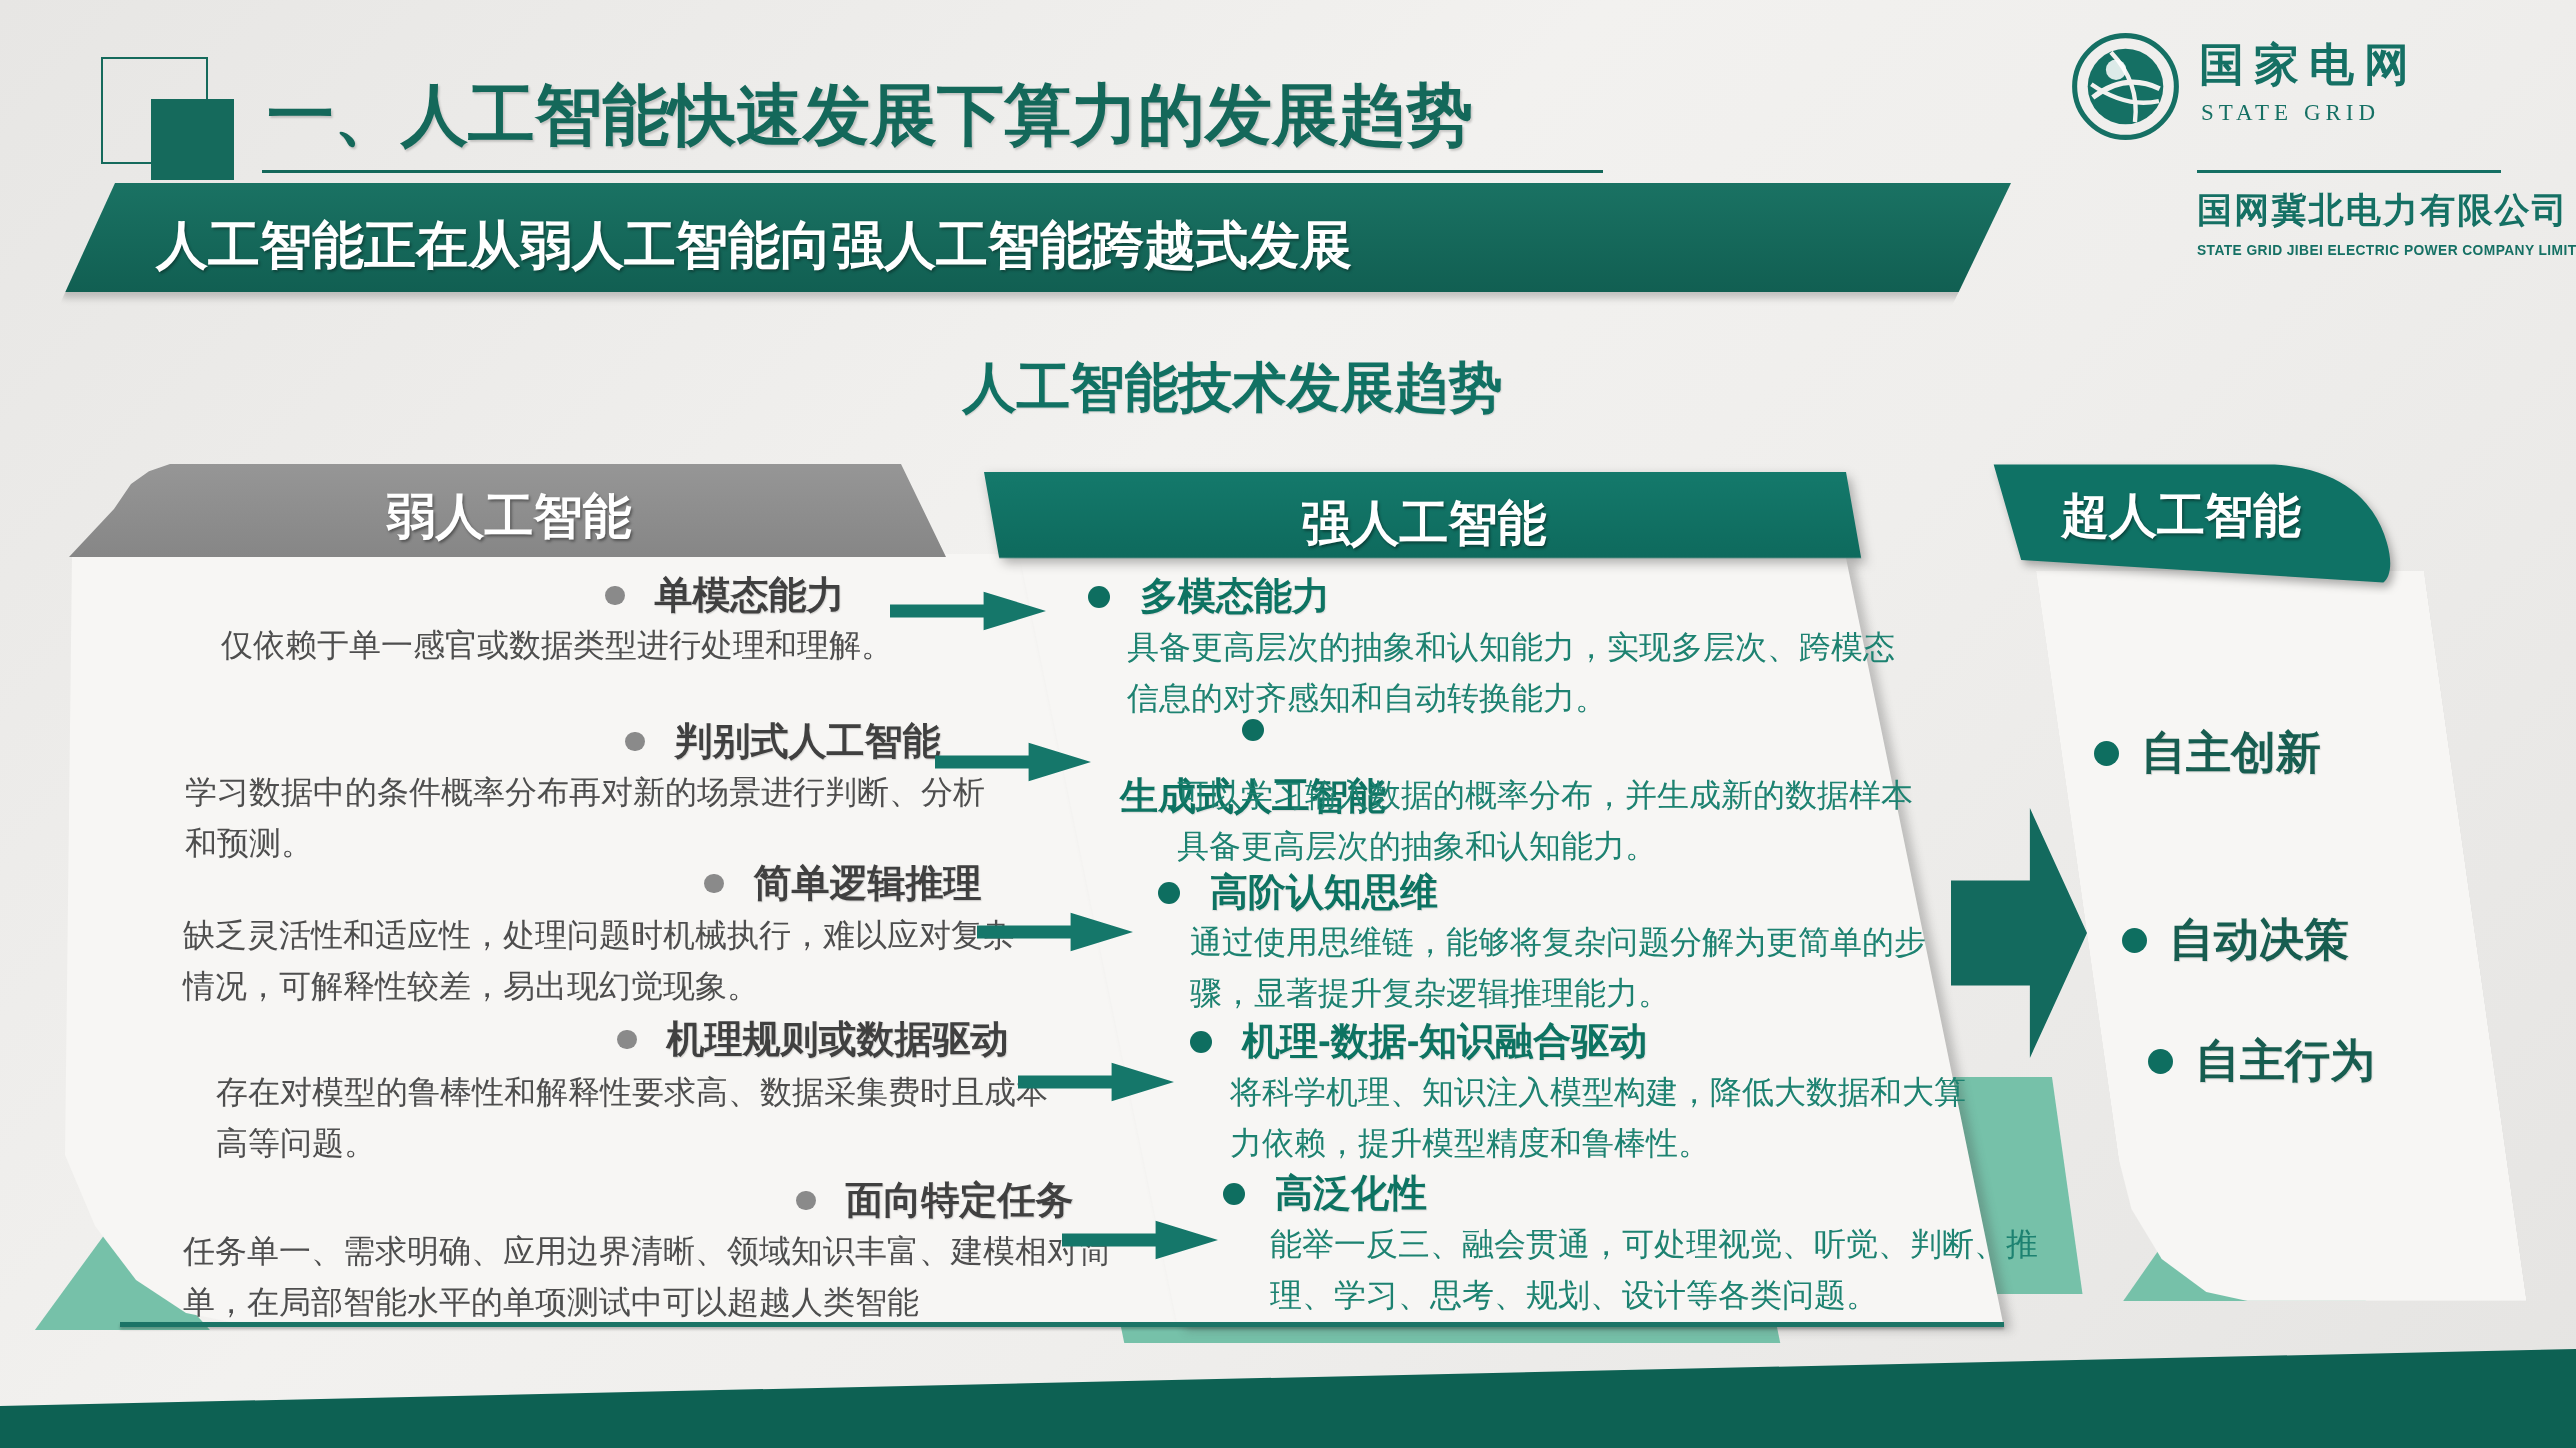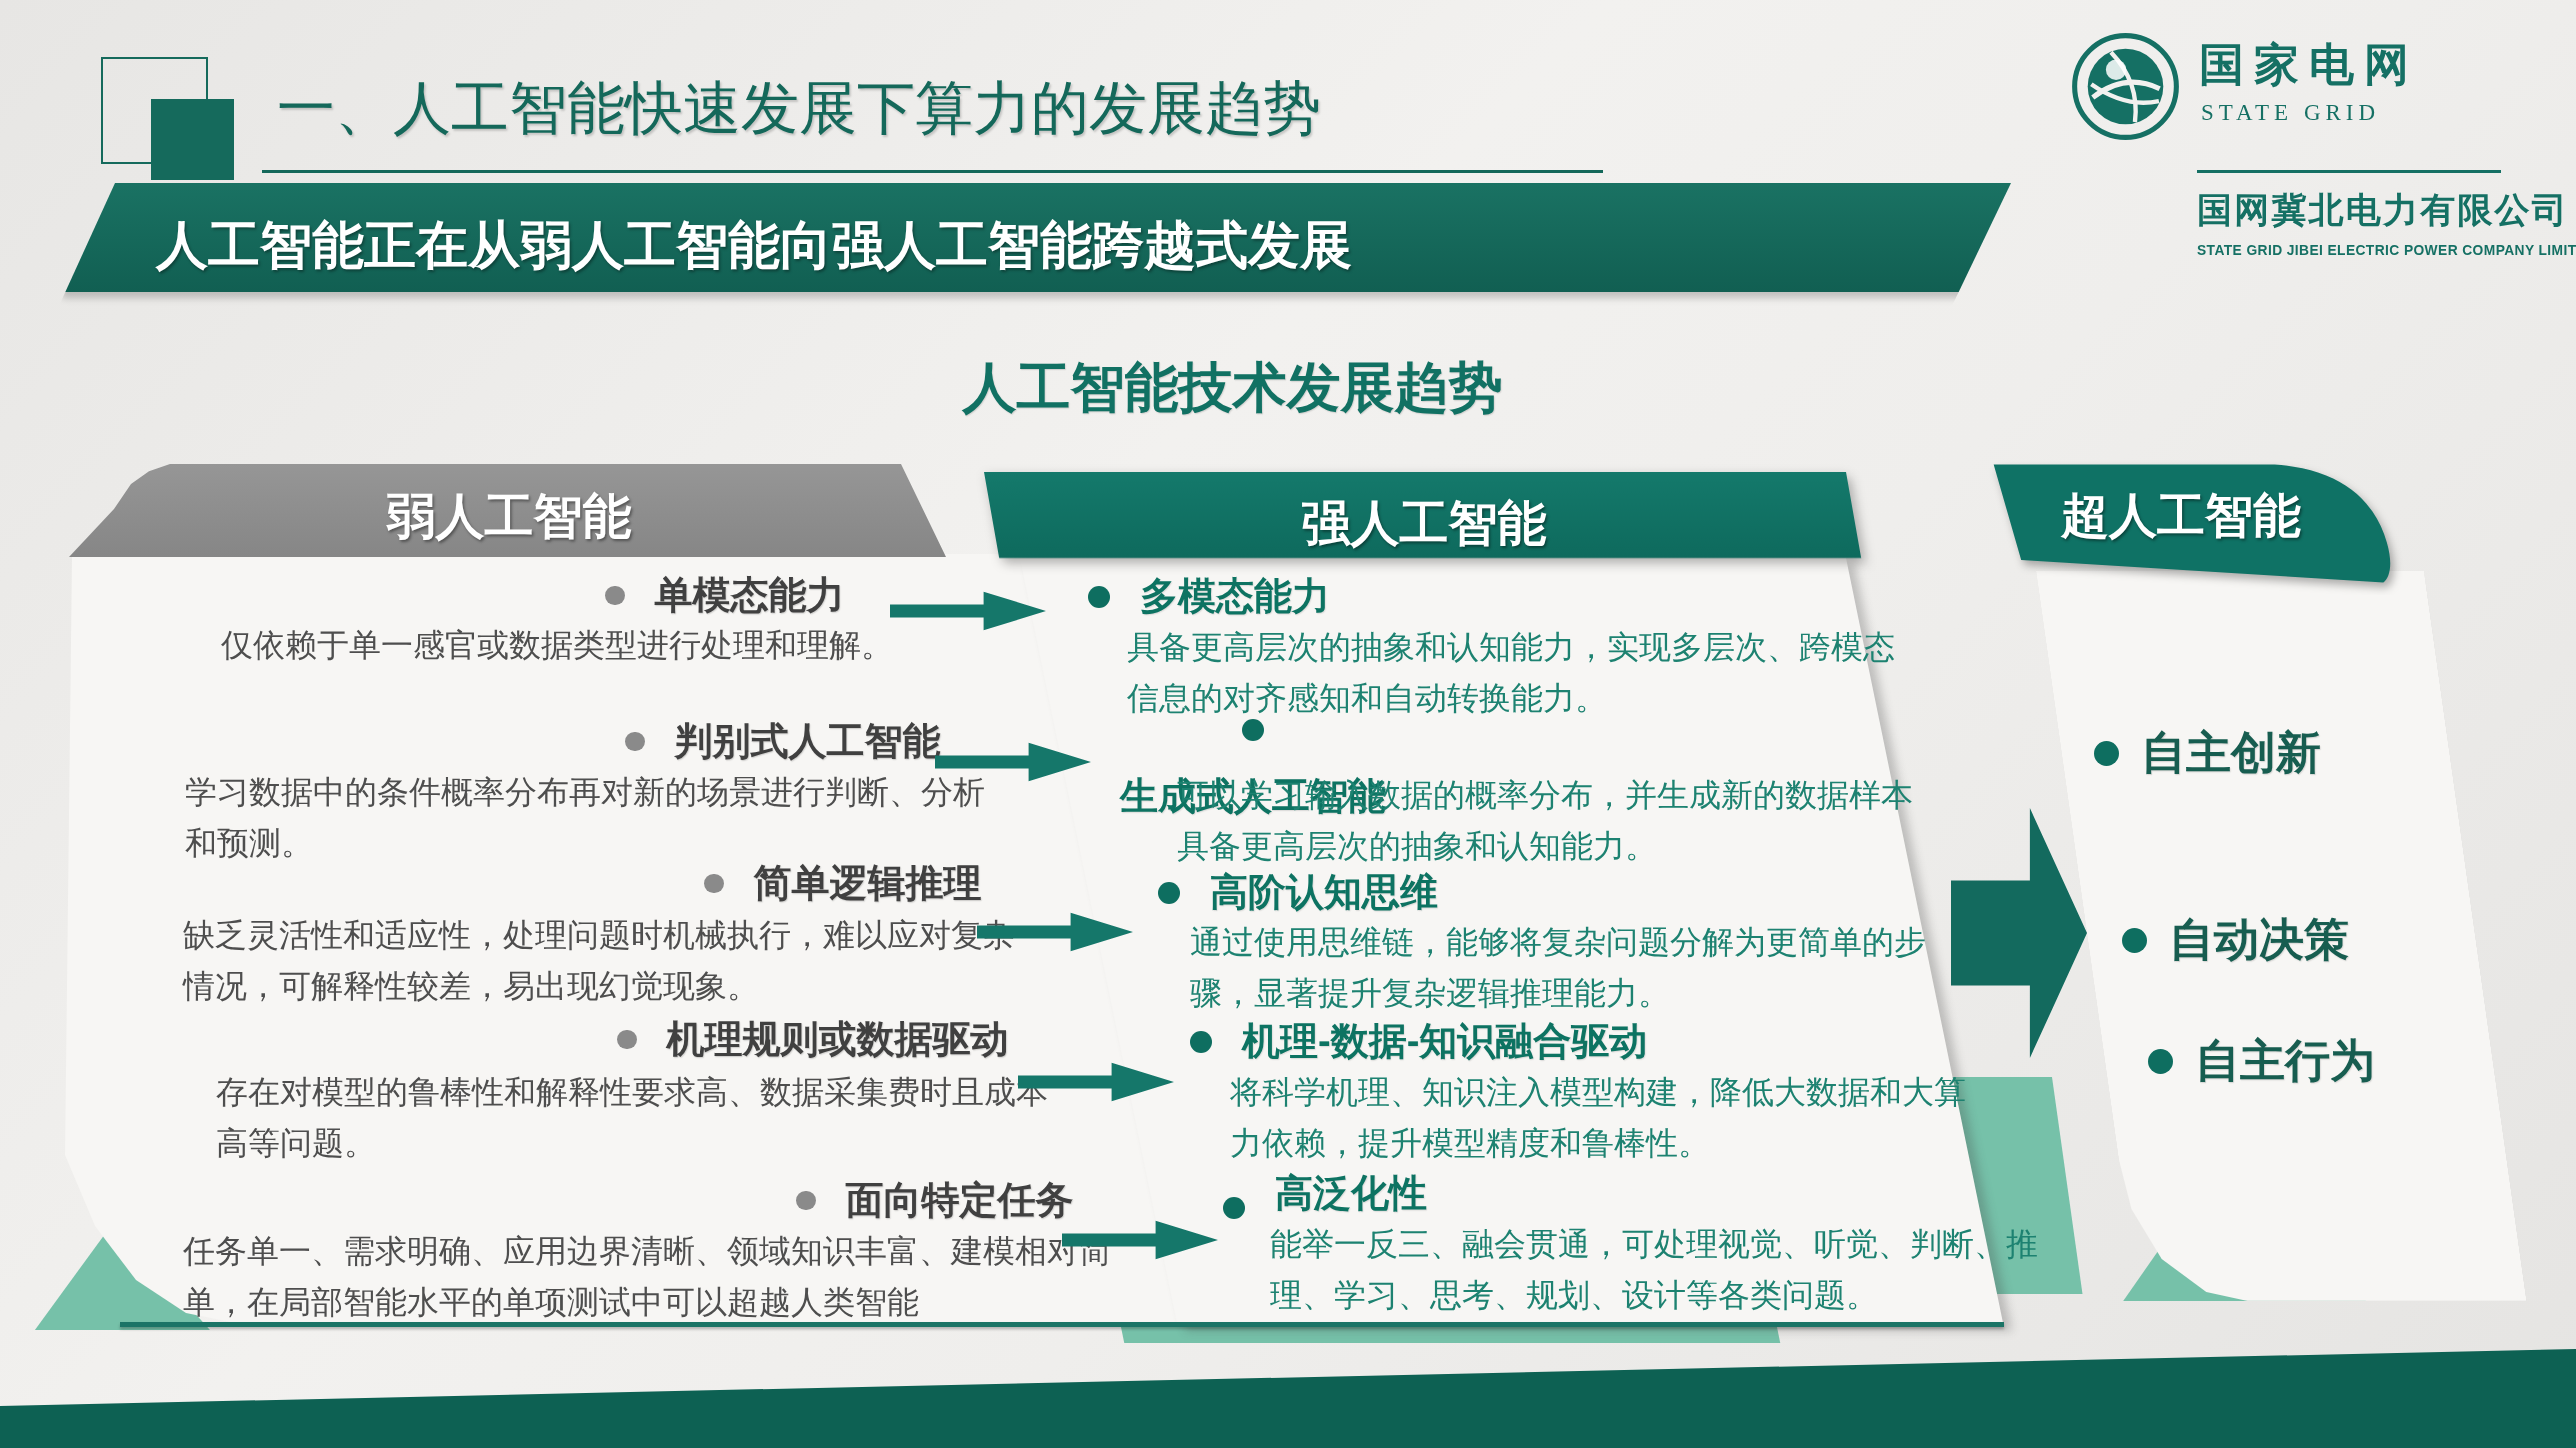--- a/index.html
+++ b/index.html
@@ -6,21 +6,21 @@
   .slide{
     position:relative;width:2576px;height:1449px;overflow:hidden;
     background:linear-gradient(135deg,#e7e6e4 0%,#f2f1ef 40%,#efeeec 60%,#e5e4e2 100%);
     font-family:"Liberation Sans","DejaVu Sans",sans-serif;
   }
   .abs{position:absolute;}
   
   .deco-outline{left:101px;top:57px;width:103px;height:103px;border:2.9px solid #156a5c;}
   .deco-solid{left:151px;top:99px;width:83px;height:81px;background:#156a5c;}
   
-  .page-title{left:277px;top:70px;width:1667px;font-size:58px;font-weight:400;color:#14685a;
+  .page-title{left:267px;top:70px;width:1667px;font-size:67px;font-weight:700;color:#14685a;
     text-shadow:1.4px 2.2px 2.2px rgba(0,0,0,.18);white-space:nowrap;}
   .title-underline{left:262px;top:170px;width:1341px;height:2.9px;background:#14685a;}
   
   .logo-globe{left:2071px;top:32px;width:109px;height:109px;}
   .logo-cn{left:2199px;top:35px;font-size:45px;font-weight:700;color:#157064;letter-spacing:10px;white-space:nowrap;}
   .logo-en{left:2201px;top:100px;font-size:23px;font-weight:400;color:#157064;letter-spacing:5px;
     font-family:"Liberation Serif","DejaVu Serif",serif;white-space:nowrap;}
   .logo-divider{left:2197px;top:170px;width:304px;height:2.9px;background:#157064;}
   .logo-company{left:2197px;top:187px;font-size:35px;font-weight:700;color:#157064;letter-spacing:2.2px;white-space:nowrap;}
   .logo-company-en{left:2197px;top:243px;font-size:13.8px;font-weight:700;color:#157064;letter-spacing:0.4px;white-space:nowrap;}
@@ -81,21 +81,21 @@
   .w0h{left:605px;top:570px;} .w0b{left:221px;top:620px;width:775px;}
   .w1h{left:625px;top:716px;} .w1b{left:185px;top:767px;width:826px;}
   .w2h{left:704px;top:858px;} .w2b{left:183px;top:910px;width:833px;}
   .w3h{left:617px;top:1014px;} .w3b{left:216px;top:1067px;width:833px;}
   .w4h{left:796px;top:1175px;} .w4b{left:183px;top:1226px;width:928px;}
   
   .s0h{left:1088px;top:571px;} .s0b{left:1127px;top:622px;width:775px;}
   .s1h{left:1120px;top:719px;flex-direction:column;} .s1b{left:1177px;top:770px;width:754px;}
   .s2h{left:1158px;top:867px;} .s2b{left:1190px;top:917px;width:779px;}
   .s3h{left:1190px;top:1016px;} .s3b{left:1230px;top:1067px;width:739px;}
-  .s4h{left:1223px;top:1168px;align-items:flex-end;} .s4b{left:1270px;top:1219px;width:812px;}
+  .s4h{left:1223px;top:1168px;} .s4b{left:1270px;top:1219px;width:812px;}
   
   .super-bullet{display:flex;align-items:center;gap:22px;white-space:nowrap;
     font-size:45px;font-weight:700;color:#175d50;text-shadow:0.7px 1.4px 1.4px rgba(0,0,0,.15);}
   .p0{left:2094px;top:723px;} .p1{left:2122px;top:910px;} .p2{left:2148px;top:1031px;}
   
   .arrow-s{width:156px;height:46px;background:#15776a;
     clip-path:polygon(0 36%,60% 36%,60% 8%,100% 50%,60% 92%,60% 64%,0 64%);
     filter:drop-shadow(2.2px 2.9px 2.9px rgba(0,0,0,.25));}
   .a0{left:890px;top:588px;} .a1{left:935px;top:739px;} .a2{left:977px;top:909px;}
   .a3{left:1018px;top:1059px;} .a4{left:1062px;top:1217px;}

